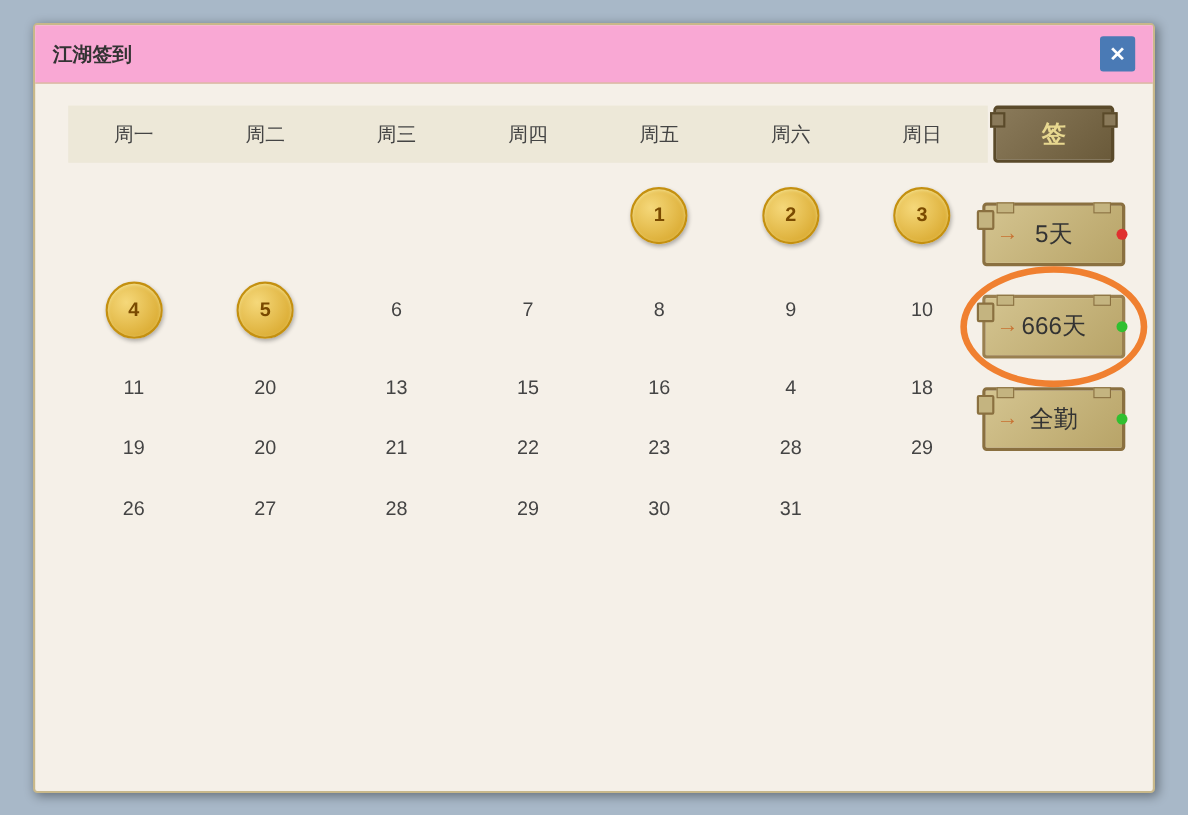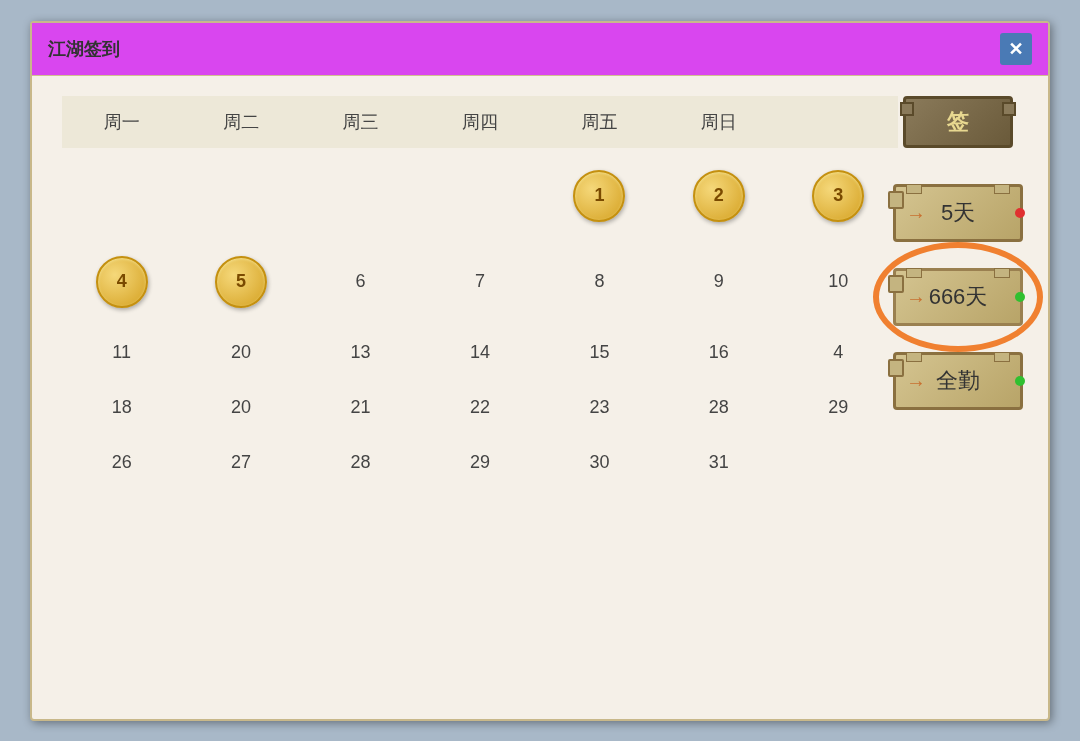--- a/index.html
+++ b/index.html
@@ -18,21 +18,21 @@
       background: #f5f0e8;
       border: 2px solid #c8b88a;
       border-radius: 4px;
       width: 1020px;
       min-height: 700px;
       position: relative;
       box-shadow: 2px 2px 10px rgba(0,0,0,0.4);
     }
 
     .dialog-titlebar {
-      background: #d946ef;
+      background: #f9a8d4;
       border-bottom: 1px solid #d0c090;
       padding: 10px 16px;
       display: flex;
       align-items: center;
       justify-content: space-between;
     }
 
     .dialog-title {
       font-size: 18px;
       color: #333;
@@ -254,20 +254,21 @@
   </div>
 
   <div class="dialog-body">
     <div class="calendar-section">
       <div class="calendar-header">
         <div class="calendar-header-cell">周一</div>
         <div class="calendar-header-cell">周二</div>
         <div class="calendar-header-cell">周三</div>
         <div class="calendar-header-cell">周四</div>
         <div class="calendar-header-cell">周五</div>
+        <div class="calendar-header-cell">周六</div>
         <div class="calendar-header-cell">周日</div>
       </div>
 
       <div class="calendar-grid">
 
         <div class="calendar-cell"></div>
         <div class="calendar-cell"></div>
         <div class="calendar-cell"></div>
         <div class="calendar-cell"></div>
         <div class="calendar-cell">
@@ -288,26 +289,26 @@
           </div>
         <div class="calendar-cell">6</div>
         <div class="calendar-cell">7</div>
         <div class="calendar-cell">8</div>
         <div class="calendar-cell">9</div>
         <div class="calendar-cell">10</div>
 
         <div class="calendar-cell">11</div>
         <div class="calendar-cell">20</div>
         <div class="calendar-cell">13</div>
-        <div class="calendar-cell">14</div>
         <div class="calendar-cell">15</div>
         <div class="calendar-cell">16</div>
         <div class="calendar-cell">4</div>
 
         <div class="calendar-cell">18</div>
+        <div class="calendar-cell">19</div>
         <div class="calendar-cell">20</div>
         <div class="calendar-cell">21</div>
         <div class="calendar-cell">22</div>
         <div class="calendar-cell">23</div>
         <div class="calendar-cell">28</div>
 
         <div class="calendar-cell">29</div>
         <div class="calendar-cell">26</div>
         <div class="calendar-cell">27</div>
         <div class="calendar-cell">28</div>

